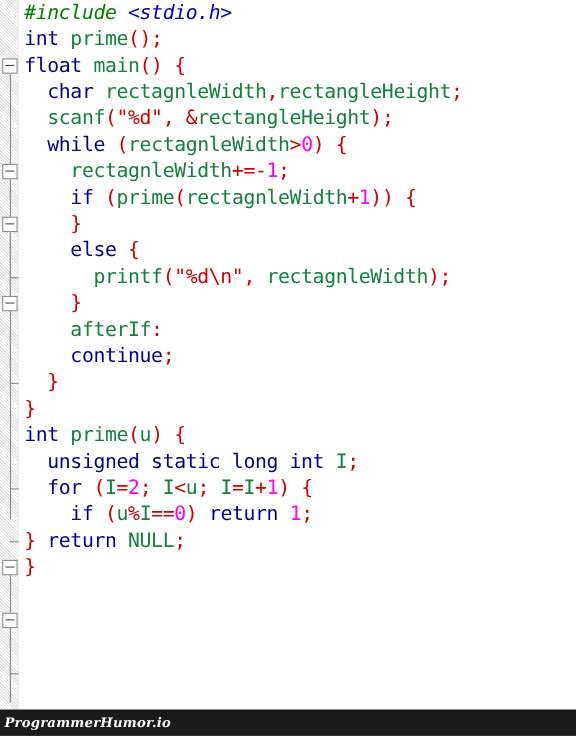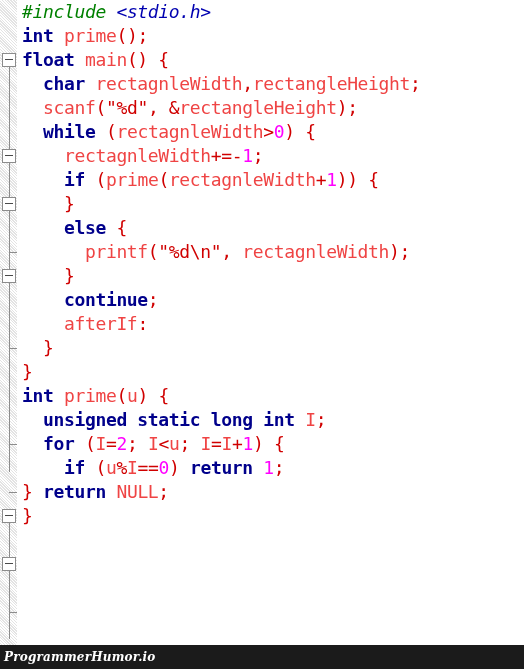--- a/index.html
+++ b/index.html
@@ -93,27 +93,27 @@
     height: 24px;
     line-height: 24px;
     font-size: 18px;
     font-family: "DejaVu Sans Mono", "Liberation Mono", monospace;
     white-space: pre;
     color: #000000;
     letter-spacing: -0.35px;
   }
 
   
-  .kw   { color: #00008b; font-weight: bold; }   
+  .kw   { color: #00008b; font-weight: normal; }   
   .pre  { color: #008000; font-style: italic; }  
   .inc  { color: #0000b0; font-style: italic; }  
   .op   { color: #d00000; }                      
   .str  { color: #d00000; }                      
   .num  { color: #ff00ff; }                      
-  .id   { color: #ef4444; }                      
+  .id   { color: #15803d; }                      
 
   
   #watermark {
     position: absolute;
     left: 0;
     top: 645px;
     width: 524px;
     height: 24px;
     background: #1b1b1b;
     display: flex;
@@ -163,22 +163,22 @@
       <div class="line"><span></span><span class="kw">float</span><span class="id"> main</span><span class="op">()</span><span class="id"> </span><span class="op">{</span></div>
       <div class="line"><span>  </span><span class="kw">char</span><span class="id"> rectagnleWidth</span><span class="op">,</span><span class="id">rectangleHeight</span><span class="op">;</span></div>
       <div class="line"><span>  </span><span class="id">scanf</span><span class="op">(</span><span class="str">"%d"</span><span class="op">, </span><span class="op">&amp;</span><span class="id">rectangleHeight</span><span class="op">)</span><span class="op">;</span></div>
       <div class="line"><span>  </span><span class="kw">while</span><span class="id"> </span><span class="op">(</span><span class="id">rectagnleWidth</span><span class="op">&gt;</span><span class="num">0</span><span class="op">)</span><span class="id"> </span><span class="op">{</span></div>
       <div class="line"><span>    </span><span class="id">rectagnleWidth</span><span class="op">+=-</span><span class="num">1</span><span class="op">;</span></div>
       <div class="line"><span>    </span><span class="kw">if</span><span class="id"> </span><span class="op">(</span><span class="id">prime</span><span class="op">(</span><span class="id">rectagnleWidth</span><span class="op">+</span><span class="num">1</span><span class="op">))</span><span class="id"> </span><span class="op">{</span></div>
       <div class="line"><span>    </span><span class="op">}</span></div>
       <div class="line"><span>    </span><span class="kw">else</span><span class="id"> </span><span class="op">{</span></div>
       <div class="line"><span>      </span><span class="id">printf</span><span class="op">(</span><span class="str">"%d\n"</span><span class="op">, </span><span class="id">rectagnleWidth</span><span class="op">)</span><span class="op">;</span></div>
       <div class="line"><span>    </span><span class="op">}</span></div>
+      <div class="line"><span>    </span><span class="id">afterIf</span><span class="op">:</span></div>
       <div class="line"><span>    </span><span class="kw">continue</span><span class="op">;</span></div>
-      <div class="line"><span>    </span><span class="id">afterIf</span><span class="op">:</span></div>
       <div class="line"><span>  </span><span class="op">}</span></div>
       <div class="line"><span></span><span class="op">}</span></div>
       <div class="line"><span></span><span class="kw">int</span><span class="id"> prime</span><span class="op">(</span><span class="id">u</span><span class="op">)</span><span class="id"> </span><span class="op">{</span></div>
       <div class="line"><span>  </span><span class="kw">unsigned static long int</span><span class="id"> I</span><span class="op">;</span></div>
       <div class="line"><span>  </span><span class="kw">for</span><span class="id"> </span><span class="op">(</span><span class="id">I</span><span class="op">=</span><span class="num">2</span><span class="op">; </span><span class="id">I</span><span class="op">&lt;</span><span class="id">u</span><span class="op">; </span><span class="id">I</span><span class="op">=</span><span class="id">I</span><span class="op">+</span><span class="num">1</span><span class="op">)</span><span class="id"> </span><span class="op">{</span></div>
       <div class="line"><span>    </span><span class="kw">if</span><span class="id"> </span><span class="op">(</span><span class="id">u</span><span class="op">%</span><span class="id">I</span><span class="op">==</span><span class="num">0</span><span class="op">)</span><span class="id"> </span><span class="kw">return</span><span class="id"> </span><span class="num">1</span><span class="op">;</span></div>
       <div class="line"><span></span><span class="op">}</span><span class="id"> </span><span class="kw">return</span><span class="id"> NULL</span><span class="op">;</span></div>
       <div class="line"><span></span><span class="op">}</span></div>
     </div>
 

